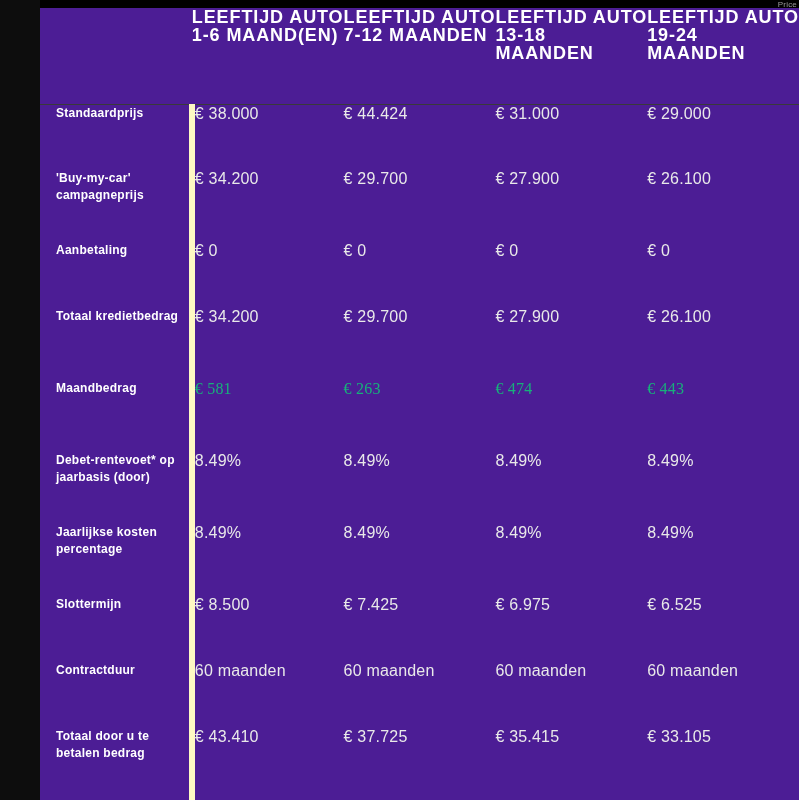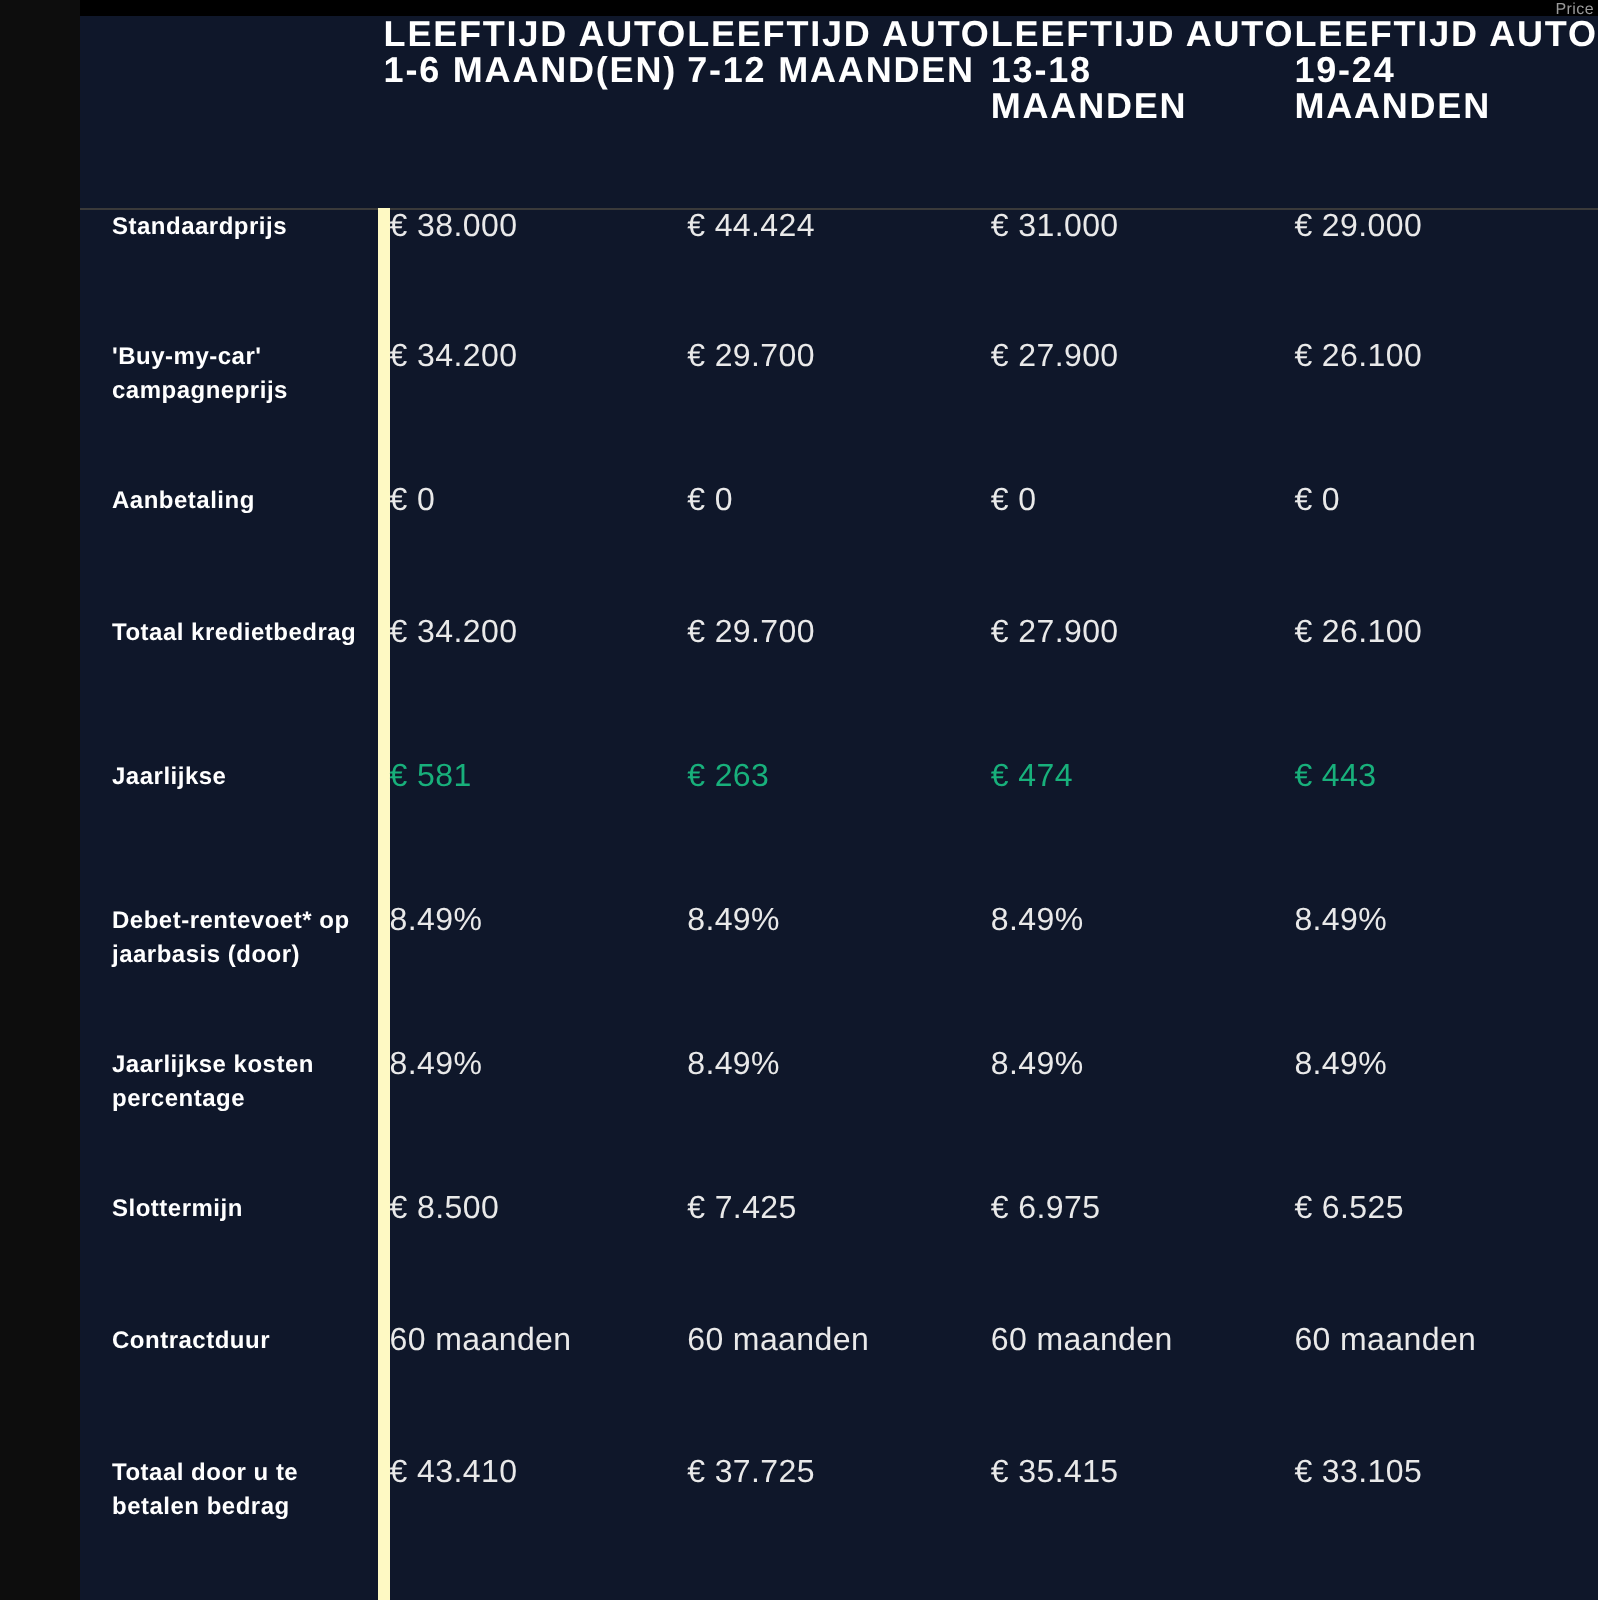--- a/index.html
+++ b/index.html
@@ -11,21 +11,21 @@
     width: 799px;
     height: 800px;
     overflow: hidden;
     font-family: "Liberation Sans", sans-serif;
     color: #ffffff;
   }
   .page {
     position: relative;
     width: 799px;
     height: 800px;
-    background: #0f172a;
+    background: #4c1d95;
     box-sizing: border-box;
   }
   .left-gutter {
     position: absolute;
     left: 0; top: 0;
     width: 40px; height: 800px;
     background: #0d0d0d;
   }
   .top-strip {
     position: absolute;
@@ -89,20 +89,21 @@
   }
   tbody td.val-cell {
     font-size: 16px;
     line-height: 17px;
     font-weight: 400;
     color: #e9e9e9;
     letter-spacing: .2px;
   }
   tbody tr.accent td.val-cell {
     color: #18b07b;
+    font-family: Liberation Serif, serif;
   }
   tbody tr.accent td.label-cell {
     color: #ffffff;
   }
   tbody tr.tall td { height: 72px; }
 </style>
 </head>
 <body>
 
 <div class="page">
@@ -160,21 +161,21 @@
         <td class="val-cell">€ 0</td>
       </tr>
       <tr class="tall">
         <td class="label-cell">Totaal kredietbedrag</td>
         <td class="val-cell">€ 34.200</td>
         <td class="val-cell">€ 29.700</td>
         <td class="val-cell">€ 27.900</td>
         <td class="val-cell">€ 26.100</td>
       </tr>
       <tr class="accent tall">
-        <td class="label-cell">Jaarlijkse</td>
+        <td class="label-cell">Maandbedrag</td>
         <td class="val-cell">€ 581</td>
         <td class="val-cell">€ 263</td>
         <td class="val-cell">€ 474</td>
         <td class="val-cell">€ 443</td>
       </tr>
       <tr class="tall">
         <td class="label-cell">Debet-rentevoet* op jaarbasis (door)</td>
         <td class="val-cell">8.49%</td>
         <td class="val-cell">8.49%</td>
         <td class="val-cell">8.49%</td>

